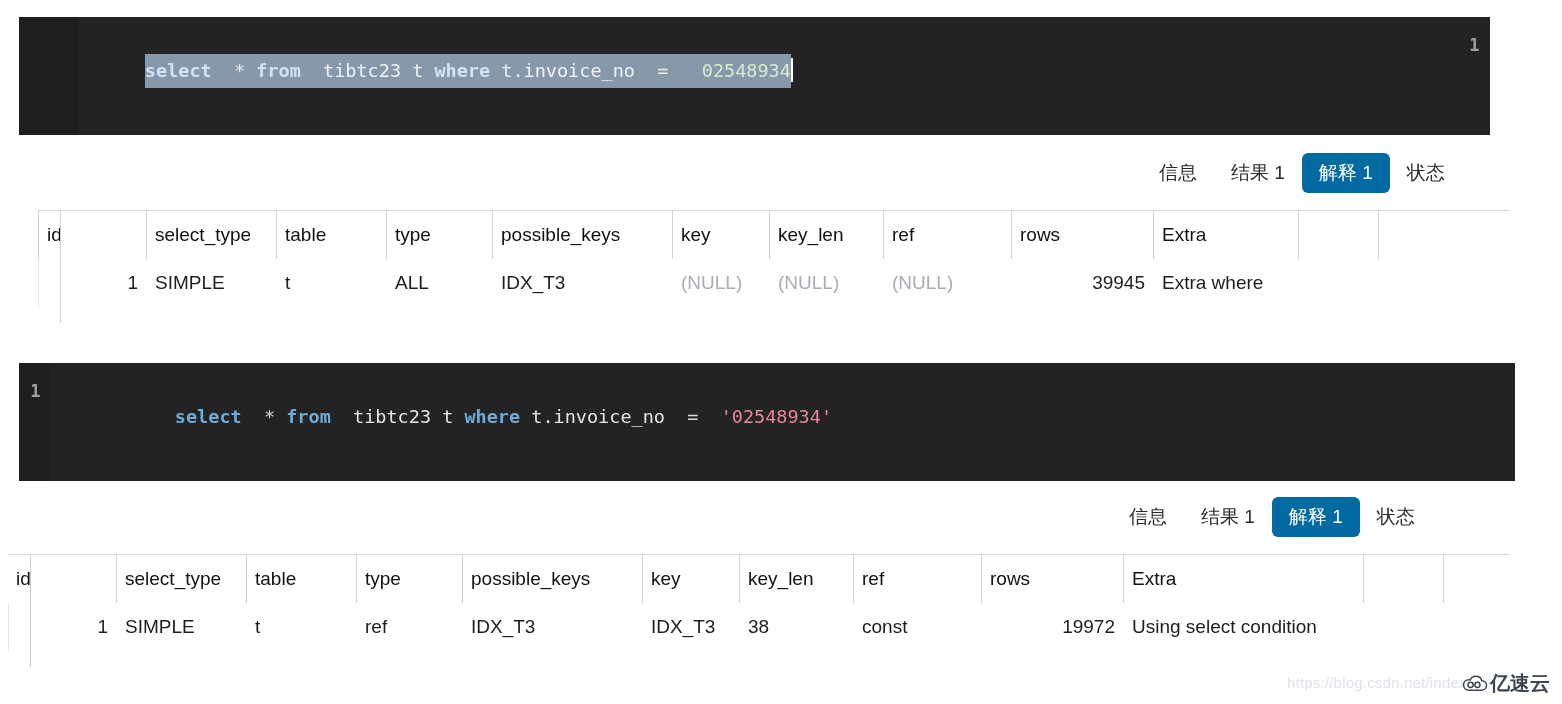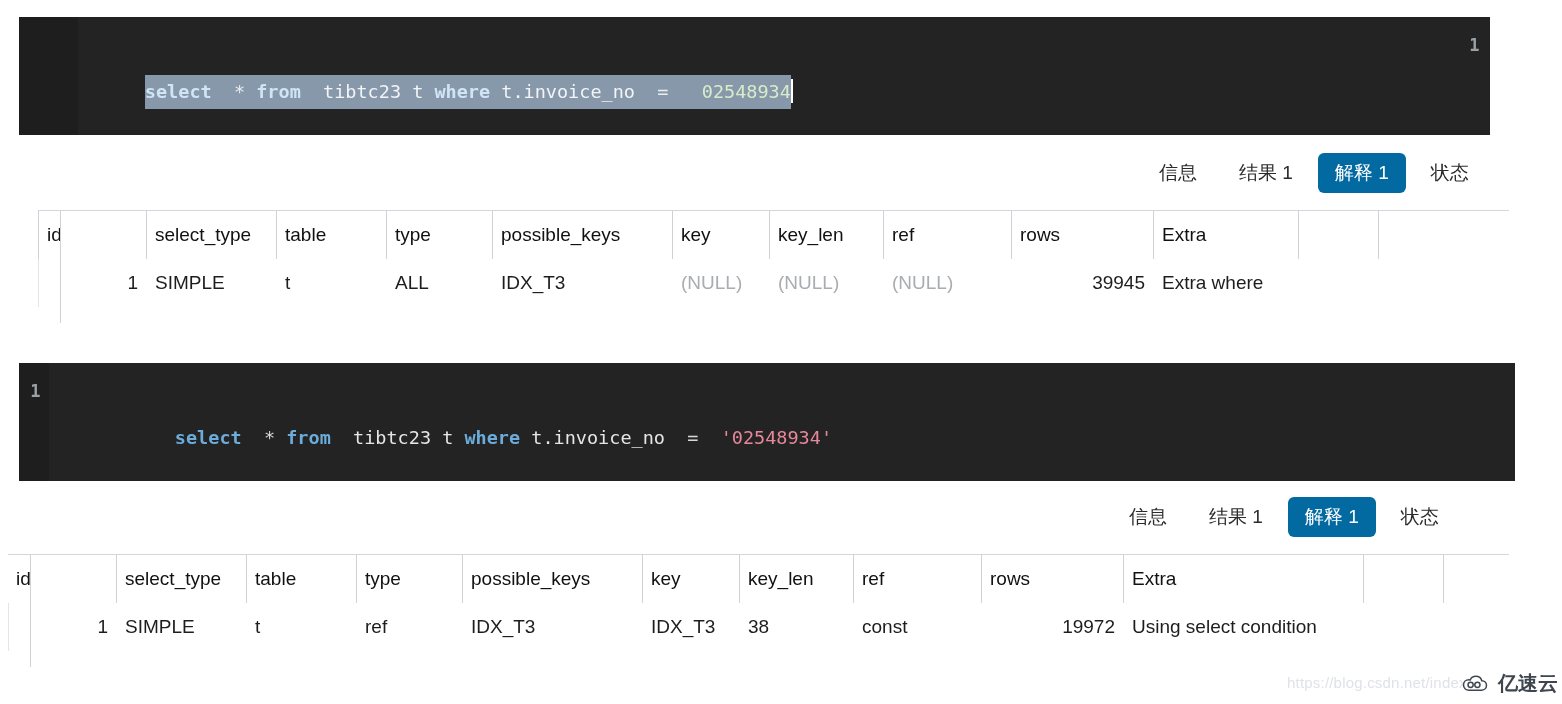--- a/index.html
+++ b/index.html
@@ -44,21 +44,21 @@
     font-size: 17px;
     font-weight: 700;
     letter-spacing: 0.5px;
   }
   .editor .code {
     position: absolute;
     left: 59px;
     top: 0;
     right: 0;
     bottom: 0;
-    padding-top: 24px;
+    padding-top: 3px;
     font-family: "DejaVu Sans Mono", "Liberation Mono", monospace;
     font-size: 18.5px;
     line-height: 34px;
     white-space: pre;
   }
   .editor .code .line {
     display: inline-block;
     padding: 0 0px;
   }
   .tok-kw   { color: #6bacdb; font-weight: 700; }
@@ -80,21 +80,21 @@
     background: #ffffff;
     vertical-align: -5px;
     margin-left: 0px;
   }
 
   
   .tabbar {
     position: absolute;
     display: flex;
     align-items: center;
-    gap: 8px;
+    gap: 0px;
     font-size: 19px;
     color: #2b2b2b;
   }
   .tabbar .tab {
     padding: 7px 17px;
     border-radius: 6px;
     white-space: nowrap;
     cursor: default;
   }
   .tabbar .tab.active {
@@ -152,21 +152,21 @@
     position: absolute;
     color: #dfe2e7;
     font-size: 15px;
     letter-spacing: 0.2px;
     white-space: nowrap;
   }
   .wm-logo {
     position: absolute;
     display: flex;
     align-items: center;
-    gap: 10px;
+    gap: 2px;
     color: #3f4650;
     font-size: 20px;
     font-weight: 700;
     white-space: nowrap;
   }
   .wm-logo .cloud { display: block; }
 </style>
 </head>
 <body>
 

